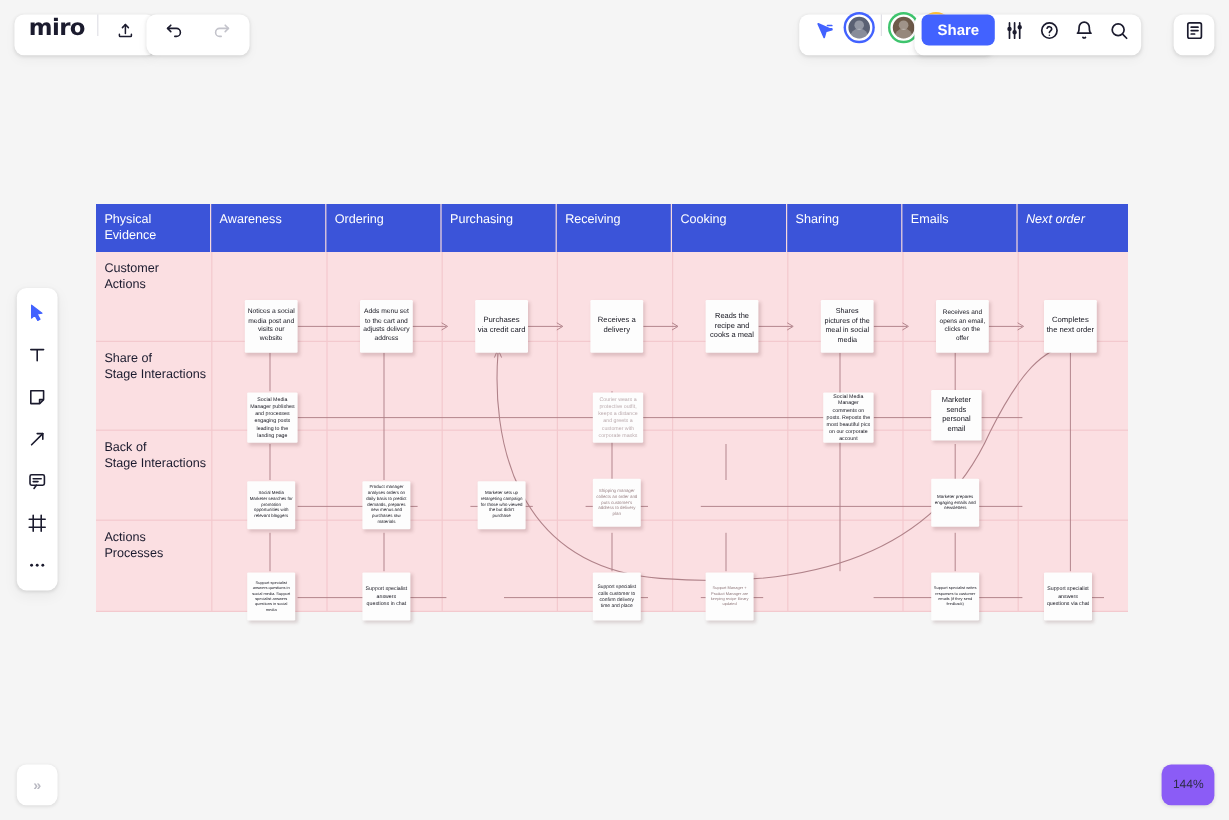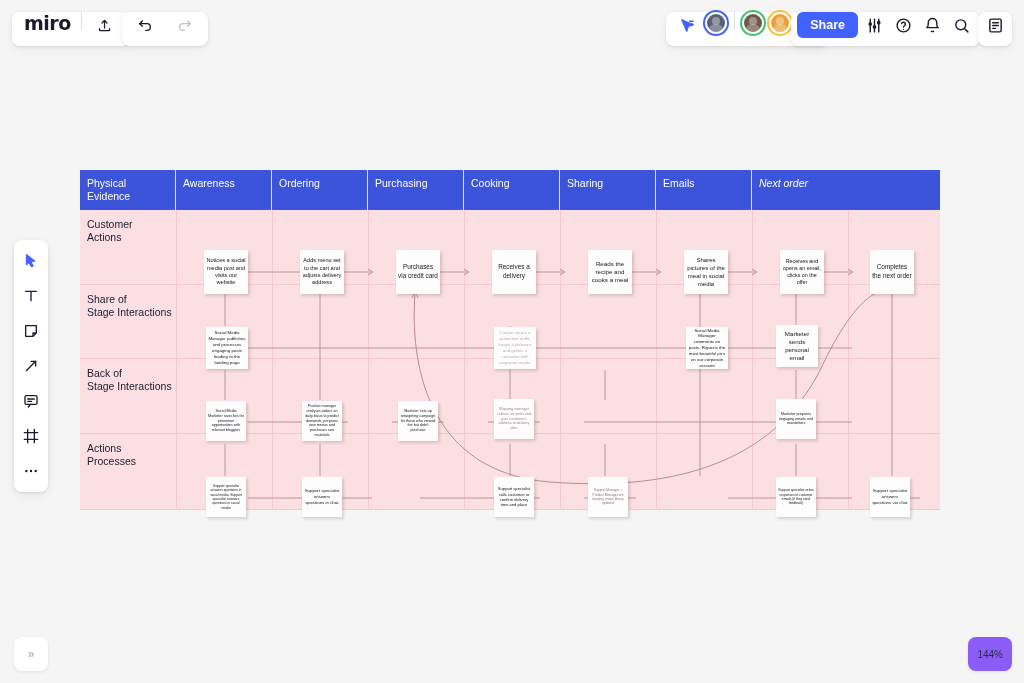--- a/index.html
+++ b/index.html
@@ -18,21 +18,21 @@
     position:absolute; background:#fff; border-radius:8px;
     box-shadow: 0 1px 3px rgba(0,0,0,.10), 0 4px 10px rgba(0,0,0,.04);
     display:flex; align-items:flex-start; height:34px;
   }
   #logo-pill { left:12px; top:12px; padding:0 12px; gap:10px; }
   .miro-logo { font-size:19px; font-weight:700; color:#1b1b2e; letter-spacing:-0.5px;
                font-family:"DejaVu Sans", sans-serif; }
   .vdiv { width:1px; height:18px; background:#e0e0e6; }
   #history-pill { left:122px; top:12px; padding:0 10px; gap:14px; }
   #collab-pill { right:196px; top:12px; padding:0 8px; gap:5px; }
-  #actions-pill { right:44px; top:12px; padding:0 6px; gap:3px; }
+  #actions-pill { right:73px; top:12px; padding:0 6px; gap:3px; }
   #panel-pill { right:12px; top:12px; width:34px; justify-content:center; }
 
   .icon-btn { width:26px; height:26px; display:flex; align-items:center; justify-content:center;
               border-radius:5px; cursor:pointer; }
 
   .avatar { width:22px; height:22px; border-radius:50%; overflow:hidden; position:relative;
             border:2px solid #fff; flex:0 0 auto; }
   .a1 { background:#5a6173; box-shadow:0 0 0 2px #4262ff; }
   .a2 { background:#6e5a4a; box-shadow:0 0 0 2px #3ec46d; }
   .a3 { background:#e8a33d; box-shadow:0 0 0 2px #ffc038; }
@@ -104,20 +104,21 @@
     <div id="blueprint">
 
       <div class="bp-header">
         <div class="cell" style="width:96px">
           <div>Physical</div>
           <div>Evidence</div>
         </div>
         <div class="cell" style="width:96px">Awareness</div>
         <div class="cell" style="width:96px">Ordering</div>
         <div class="cell" style="width:96px">Purchasing</div>
+        <div class="cell" style="width:96px">Receiving</div>
         <div class="cell" style="width:96px">Cooking</div>
         <div class="cell" style="width:96px">Sharing</div>
         <div class="cell" style="width:96px">Emails</div>
         <div class="cell" style="width:92px">Next order</div>
       </div>
 
       <div class="bp-body">
 
         <div class="vline" style="left:96px"></div>
         <div class="vline" style="left:192px"></div>

